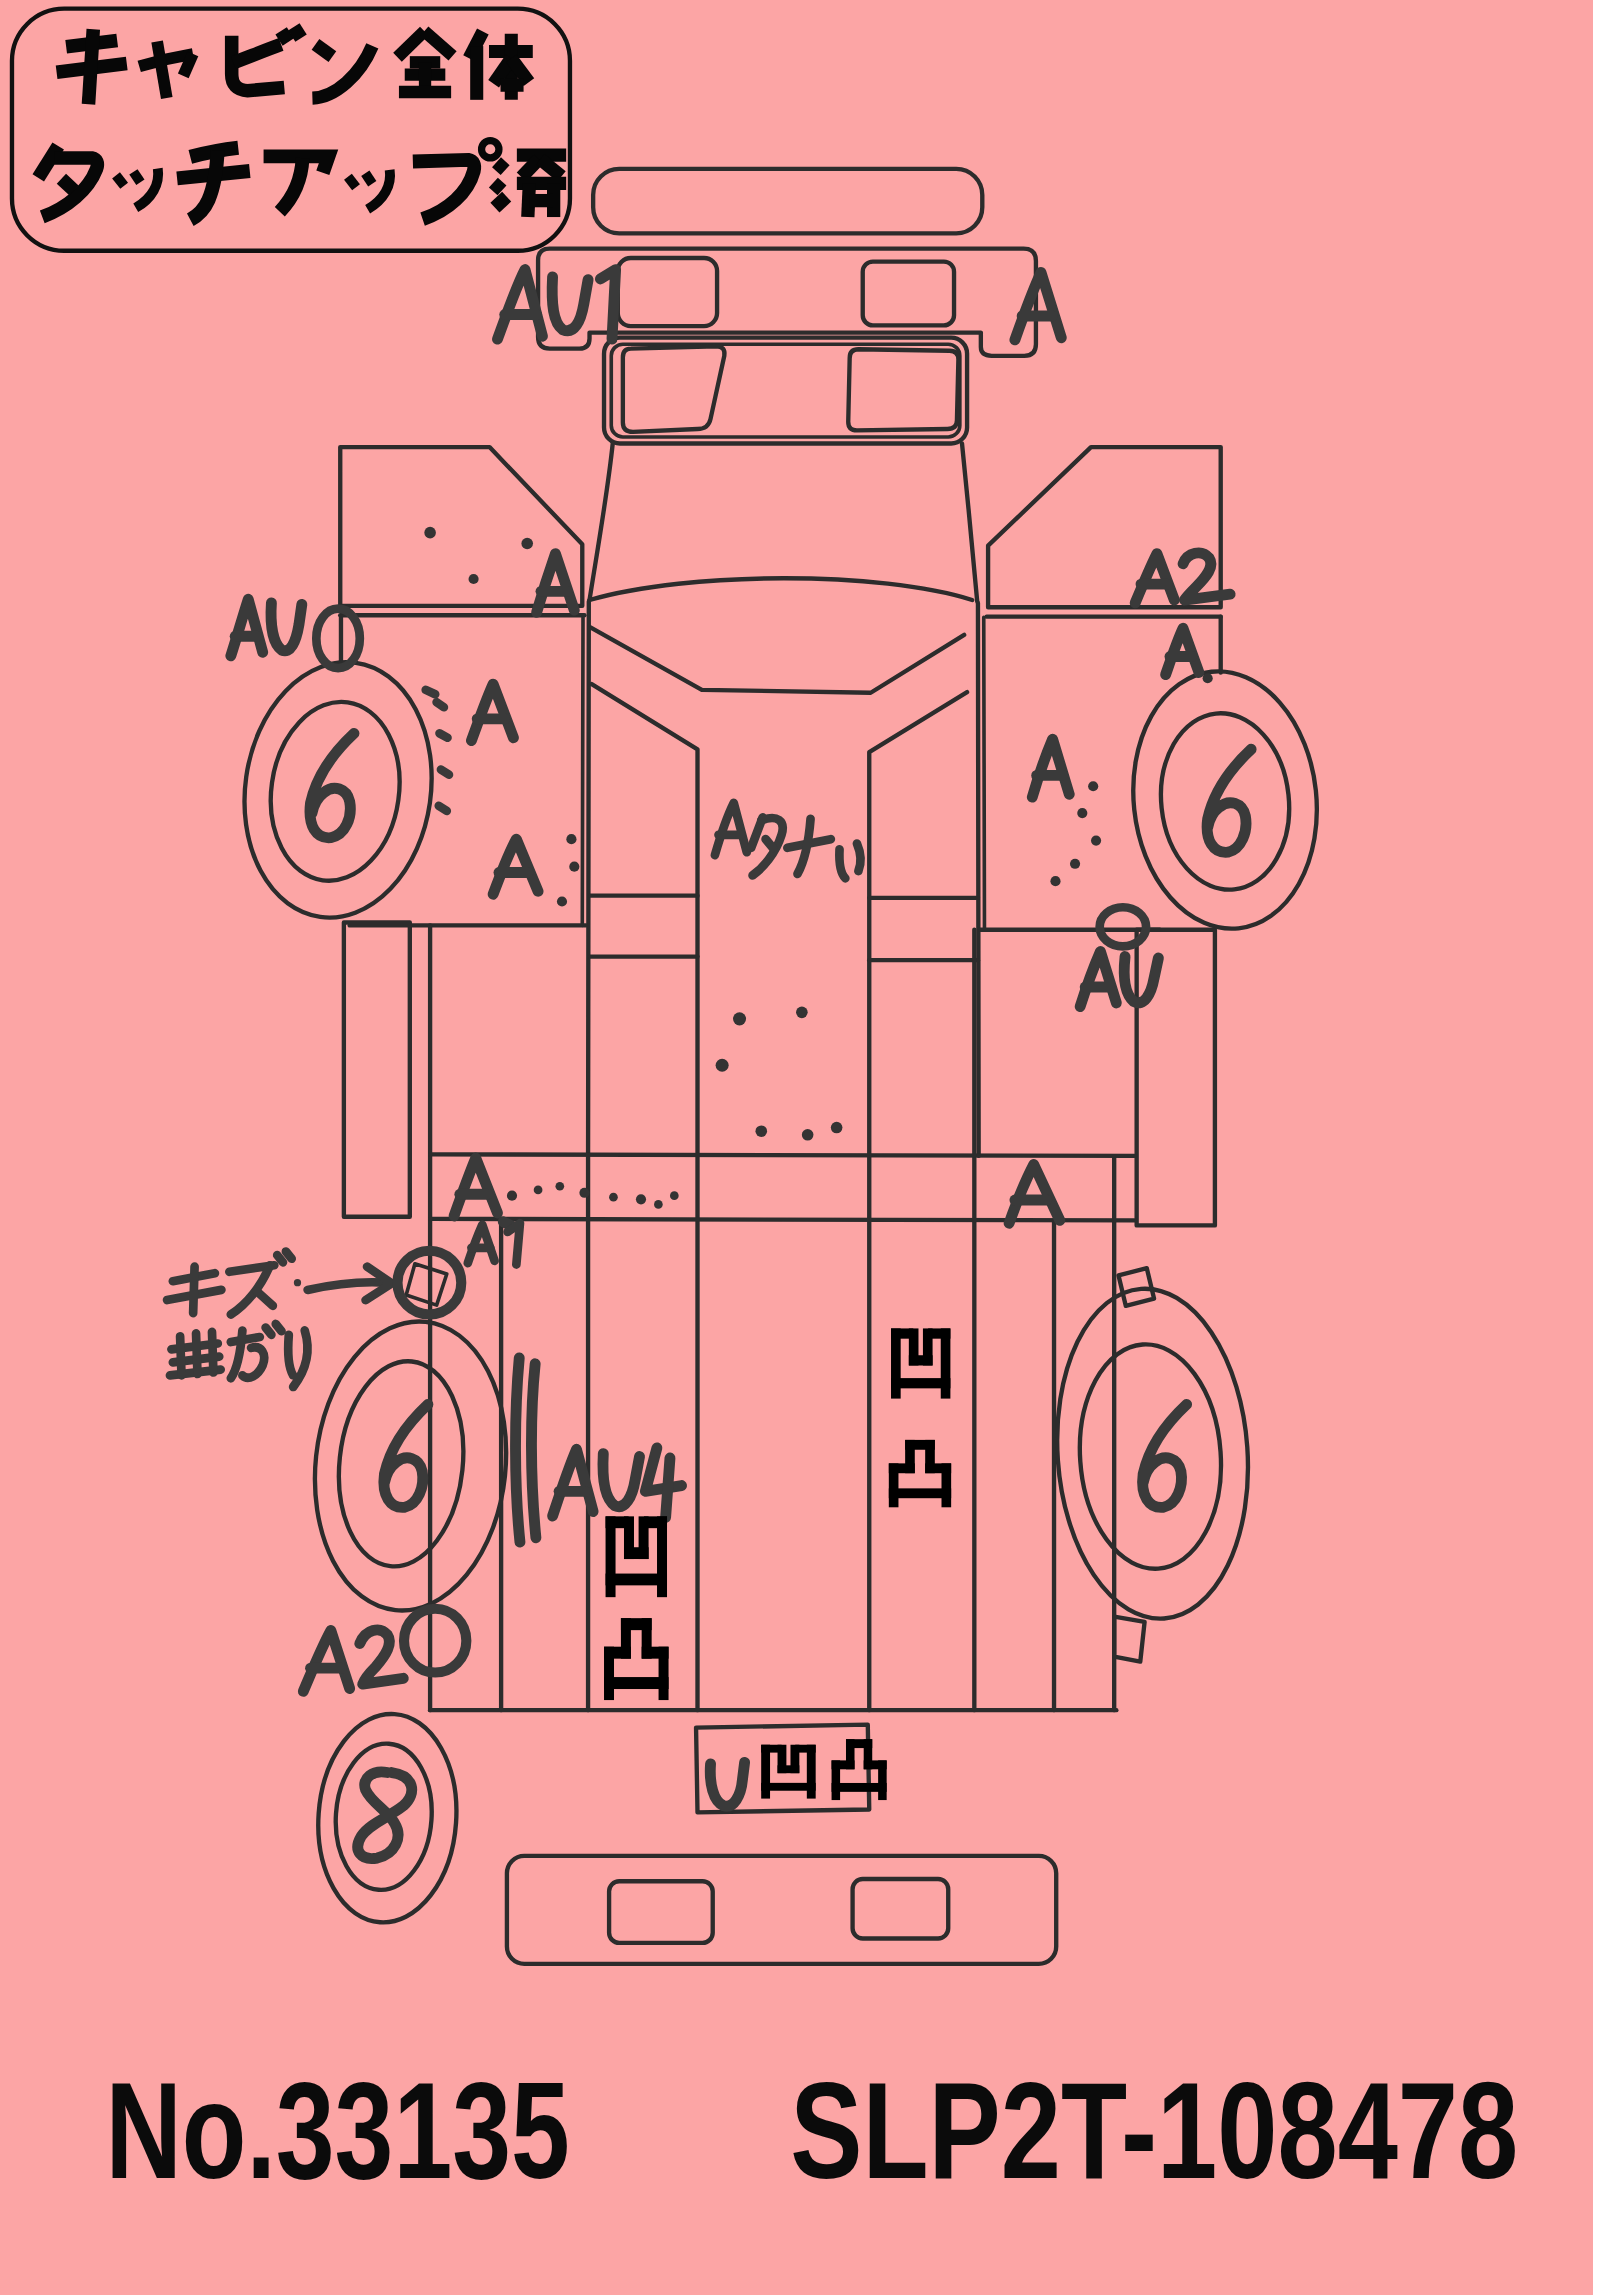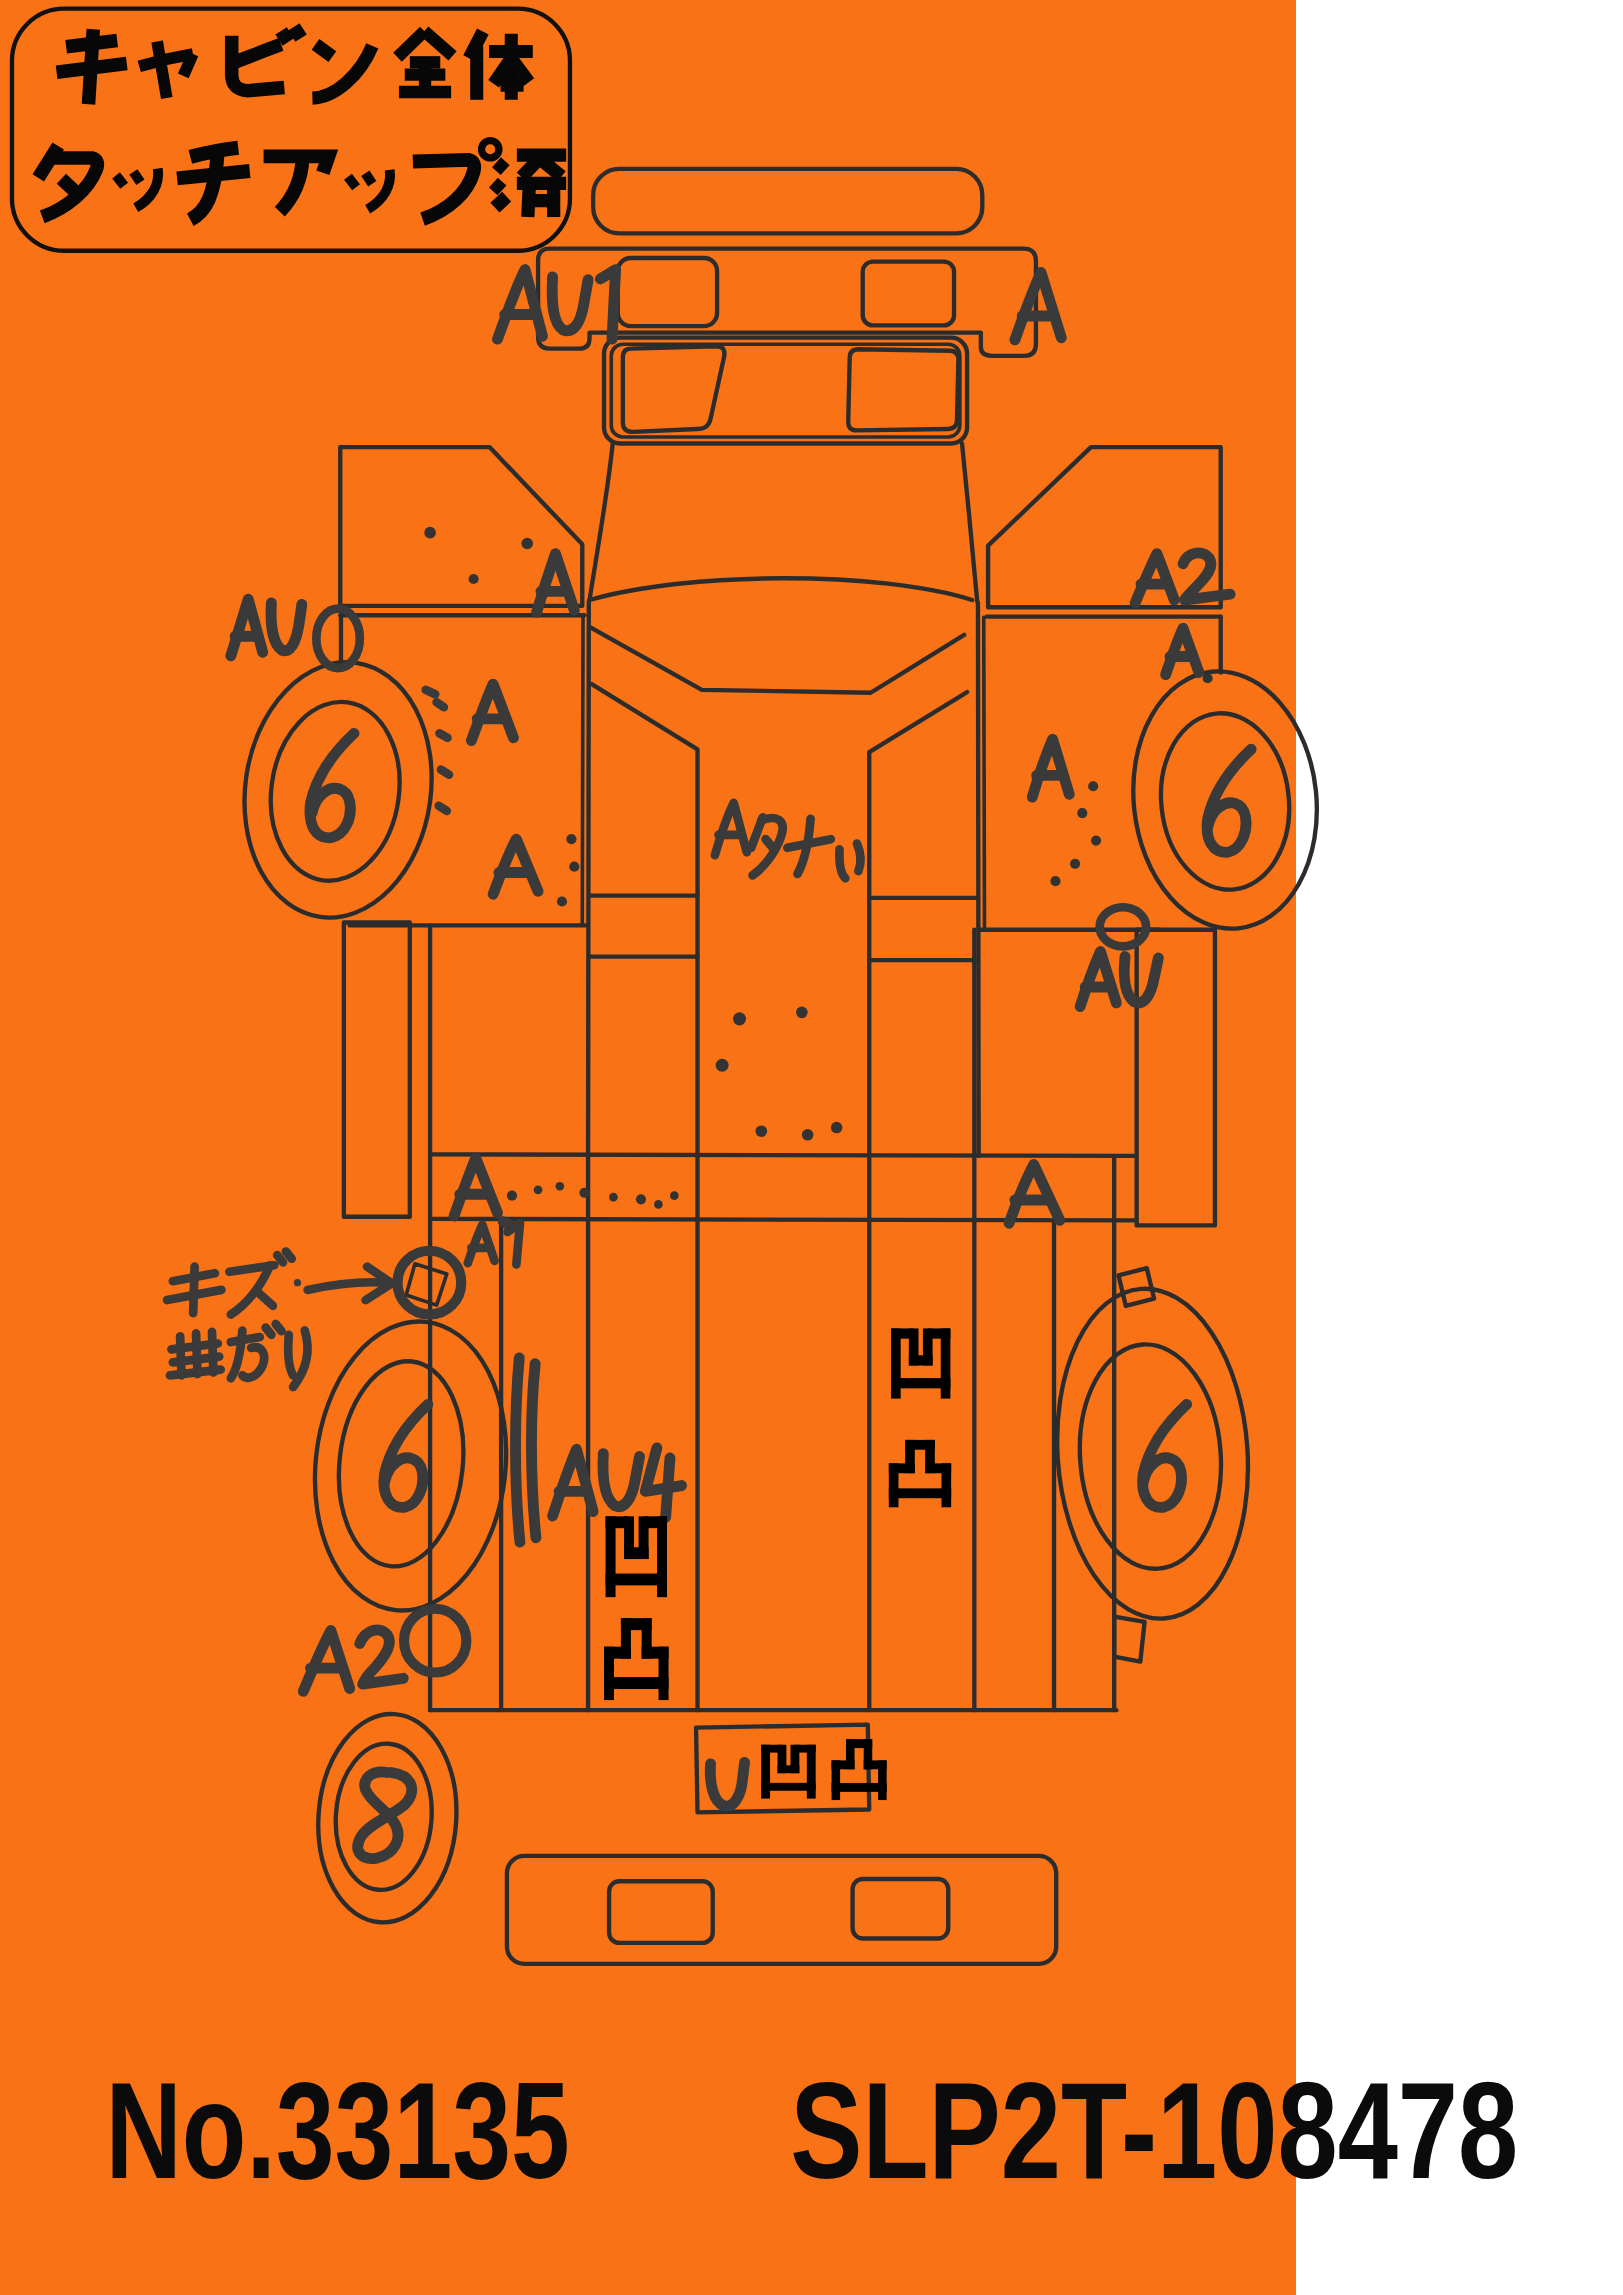--- a/index.html
+++ b/index.html
@@ -1,16 +1,16 @@
 <!DOCTYPE html>
 <html style="font-size:11.6px"><head>
 <meta charset="utf-8">
 <style>
 html,body{margin:0;padding:0;background:#ffffff;}
-.pg{width:1296px;height:2295px;position:relative;background:#f97316;}
+.pg{width:1593px;height:2295px;position:relative;background:#fca5a5;}
 text{font-family:"Liberation Sans",sans-serif;}
 .ln{fill:none;stroke:#2c2c2c;stroke-width:6;stroke-linecap:round;stroke-linejoin:round}
 .tn{fill:none;stroke:#2c2c2c;stroke-width:5;stroke-linecap:round;stroke-linejoin:round}
 .mk{fill:none;stroke:#3a3a3a;stroke-width:15;stroke-linecap:round;stroke-linejoin:round}
 .mk2{fill:none;stroke:#3a3a3a;stroke-width:12;stroke-linecap:round;stroke-linejoin:round}
 .gl{fill:none;stroke:#070707;stroke-width:17;stroke-linecap:butt;stroke-linejoin:miter}
 .dot{fill:#333;stroke:none}
 </style>
 </head>
 <body>

